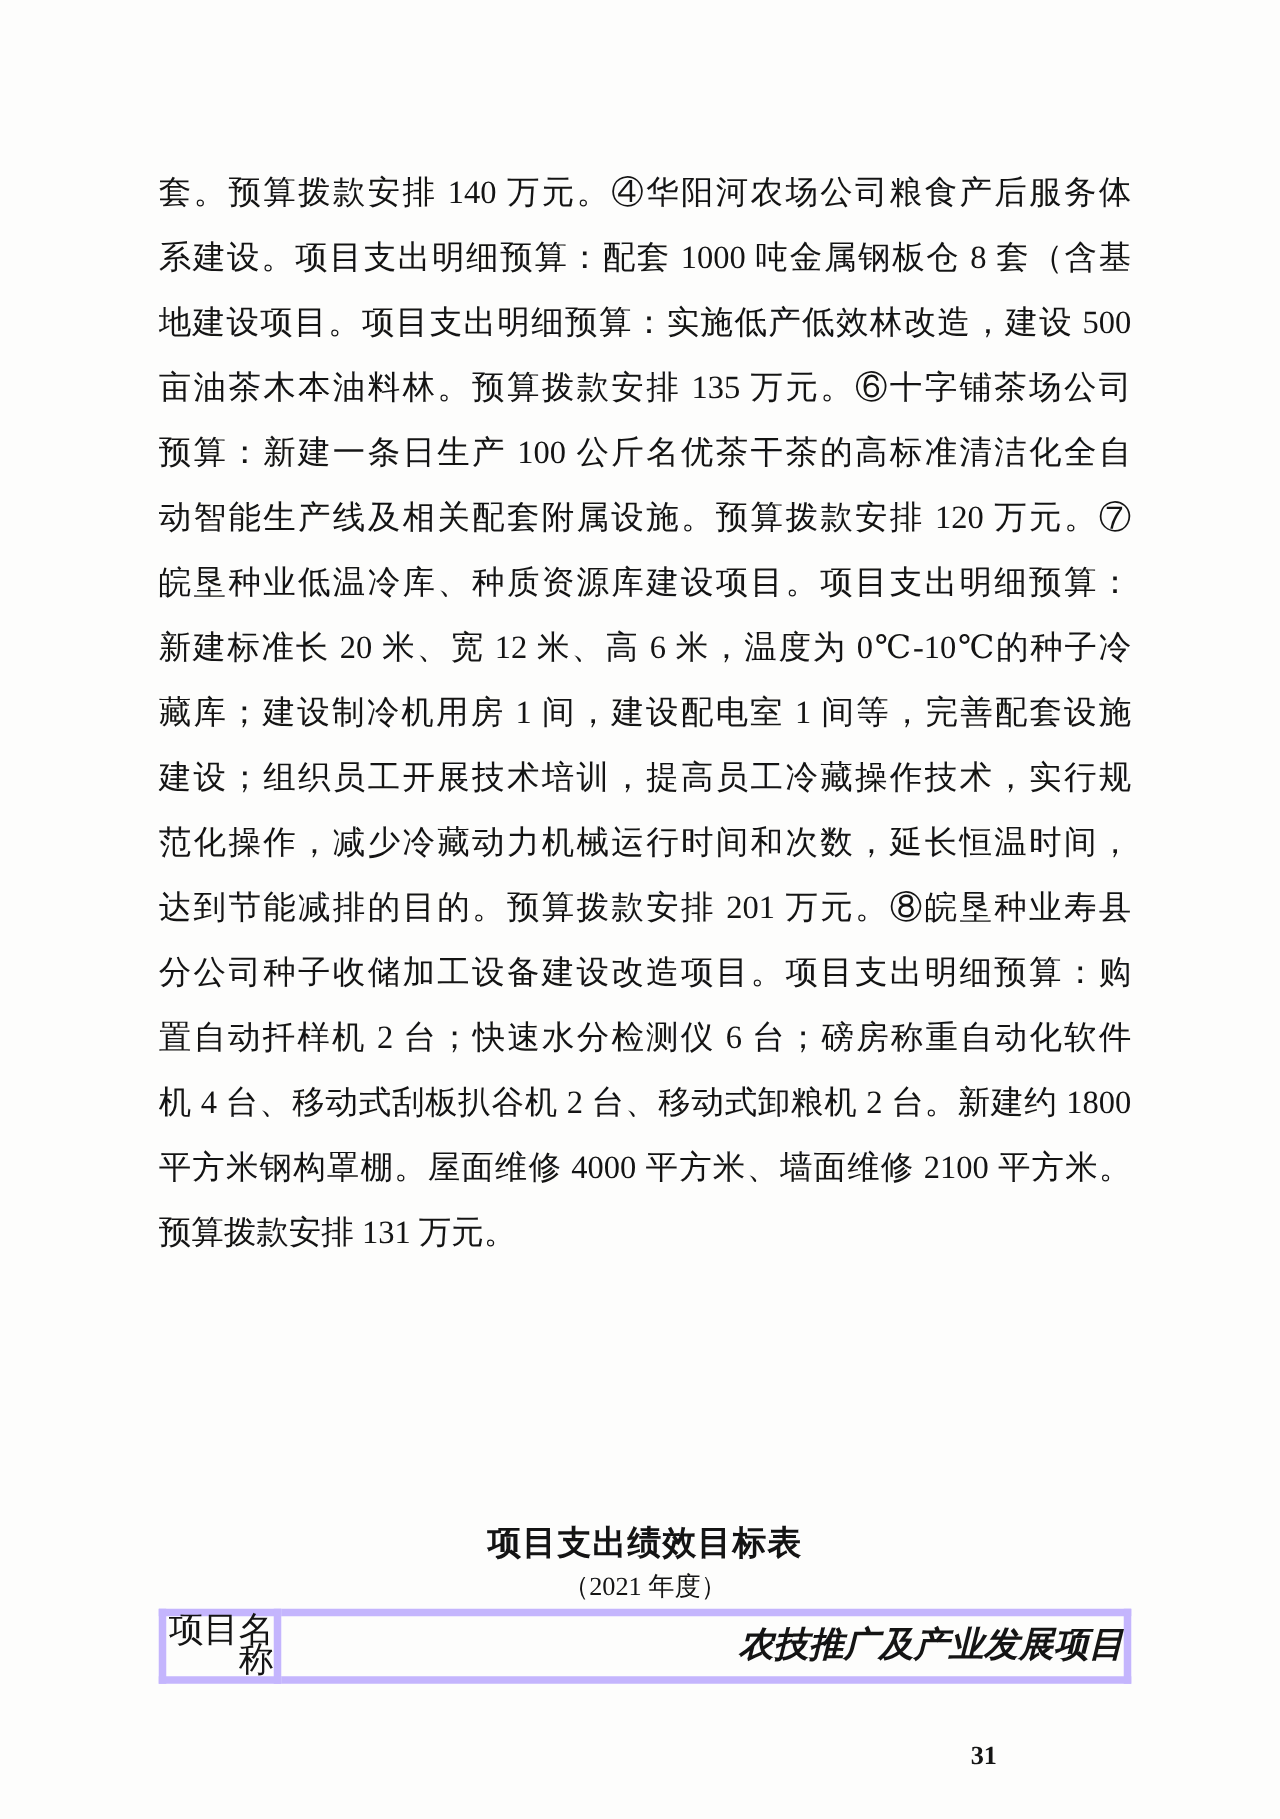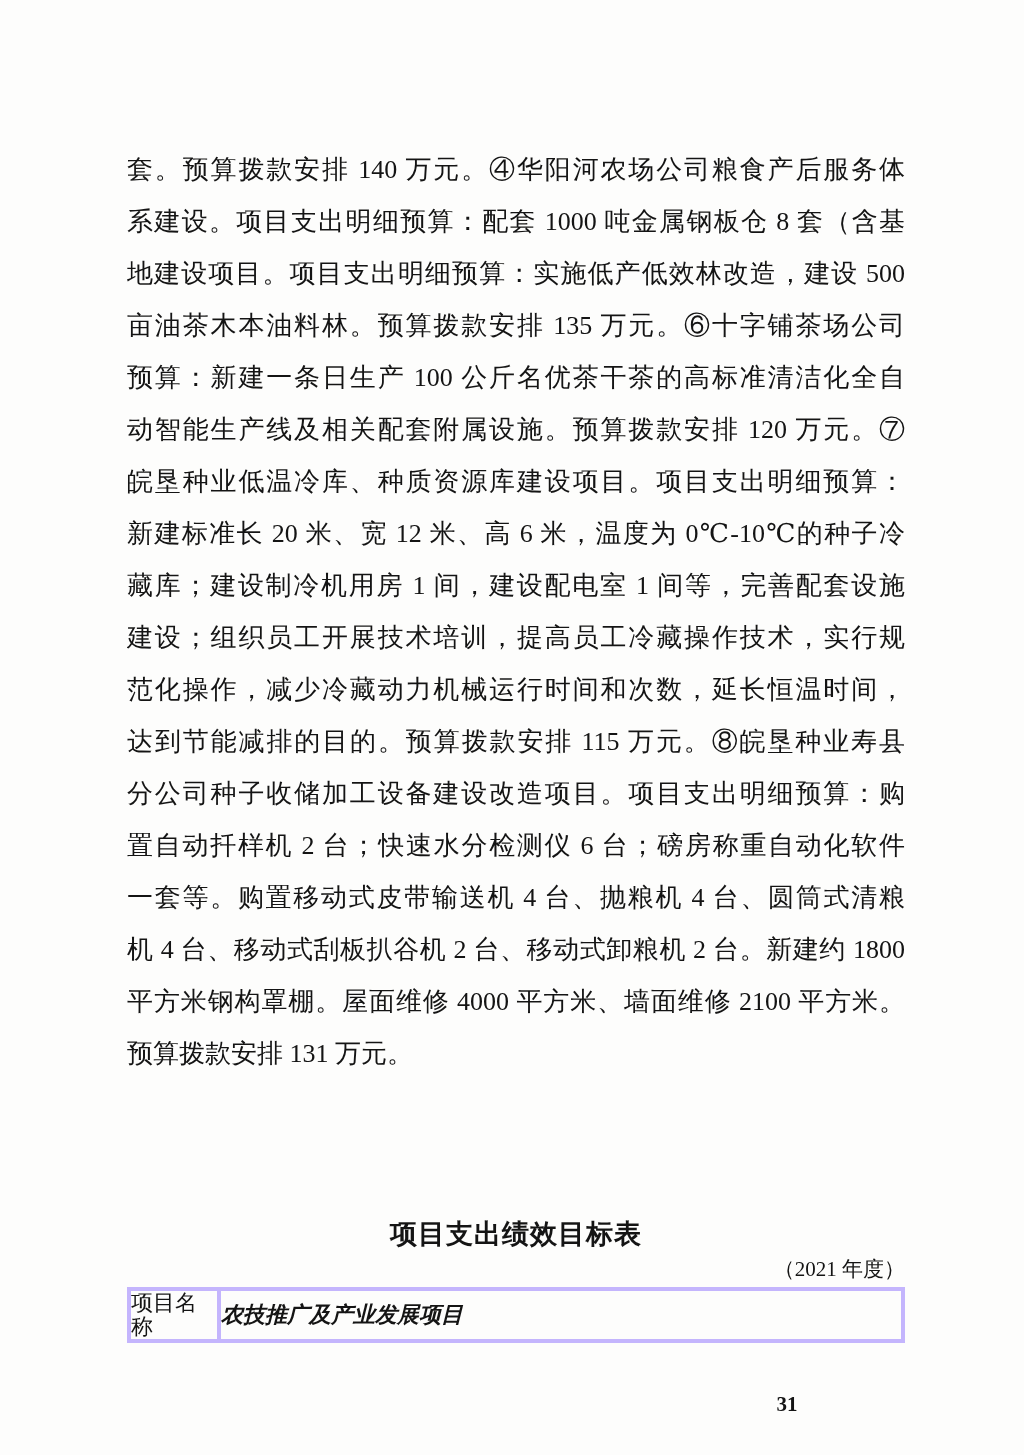--- a/index.html
+++ b/index.html
@@ -13,21 +13,21 @@
     height: 1455px;
     margin: 0 auto;
     background: #fdfdfc;
     color: #141414;
     font-family: "Liberation Serif", "DejaVu Serif", serif;
     overflow: hidden;
   }
   .body-text {
     position: absolute;
     left: 127px;
-    top: 144px;
+    top: 128px;
     width: 778px;
   }
   .line {
     height: 52px;
     line-height: 52px;
     font-size: 26px;
     text-align: justify;
     text-align-last: justify;
     overflow: hidden;
     white-space: nowrap;
@@ -49,39 +49,39 @@
     font-size: 27px;
     font-weight: bold;
     line-height: 32px;
     letter-spacing: 1px;
   }
   .table-subtitle {
     position: absolute;
     left: 127px;
     top: 1256px;
     width: 778px;
-    text-align: right;
+    text-align: center;
     font-size: 21px;
     line-height: 26px;
   }
   table.perf-table {
     position: absolute;
     left: 127px;
     top: 1287px;
     width: 778px;
     border-collapse: collapse;
     table-layout: fixed;
   }
   table.perf-table td {
-    border: 4px solid #c4b5fd;
+    border: 6px solid #c4b5fd;
     height: 40px;
     padding: 0;
-    text-align: left;
+    text-align: right;
     vertical-align: middle;
-    font-size: 22px;
+    font-size: 28px;
     line-height: 24px;
   }
   td.th-cell {
     width: 86px;
   }
   td.val-cell {
     font-weight: bold;
     font-style: italic;
   }
   .page-number {
@@ -104,24 +104,23 @@
     <div class="line">系建设。项目支出明细预算：配套 1000 吨金属钢板仓 8 套（含基</div>
     <div class="line">地建设项目。项目支出明细预算：实施低产低效林改造，建设 500</div>
     <div class="line">亩油茶木本油料林。预算拨款安排 135 万元。⑥十字铺茶场公司</div>
     <div class="line">预算：新建一条日生产 100 公斤名优茶干茶的高标准清洁化全自</div>
     <div class="line">动智能生产线及相关配套附属设施。预算拨款安排 120 万元。⑦</div>
     <div class="line">皖垦种业低温冷库、种质资源库建设项目。项目支出明细预算：</div>
     <div class="line">新建标准长 20 米、宽 12 米、高 6 米，温度为 0℃-10℃的种子冷</div>
     <div class="line">藏库；建设制冷机用房 1 间，建设配电室 1 间等，完善配套设施</div>
     <div class="line">建设；组织员工开展技术培训，提高员工冷藏操作技术，实行规</div>
     <div class="line">范化操作，减少冷藏动力机械运行时间和次数，延长恒温时间，</div>
-    <div class="line">达到节能减排的目的。预算拨款安排 115 万元。⑧皖垦种业寿县</div>
+    <div class="line">达到节能减排的目的。预算拨款安排 201 万元。⑧皖垦种业寿县</div>
     <div class="line">分公司种子收储加工设备建设改造项目。项目支出明细预算：购</div>
     <div class="line">置自动扦样机 2 台；快速水分检测仪 6 台；磅房称重自动化软件</div>
-    <div class="line">一套等。购置移动式皮带输送机 4 台、抛粮机 4 台、圆筒式清粮</div>
     <div class="line">机 4 台、移动式刮板扒谷机 2 台、移动式卸粮机 2 台。新建约 1800</div>
     <div class="line">平方米钢构罩棚。屋面维修 4000 平方米、墙面维修 2100 平方米。</div>
     <div class="line noju">预算拨款安排 131 万元。</div>
   </div>
 
   <div class="table-title">项目支出绩效目标表</div>
 
   <div class="table-subtitle">（2021 年度）</div>
 
   <table class="perf-table">

